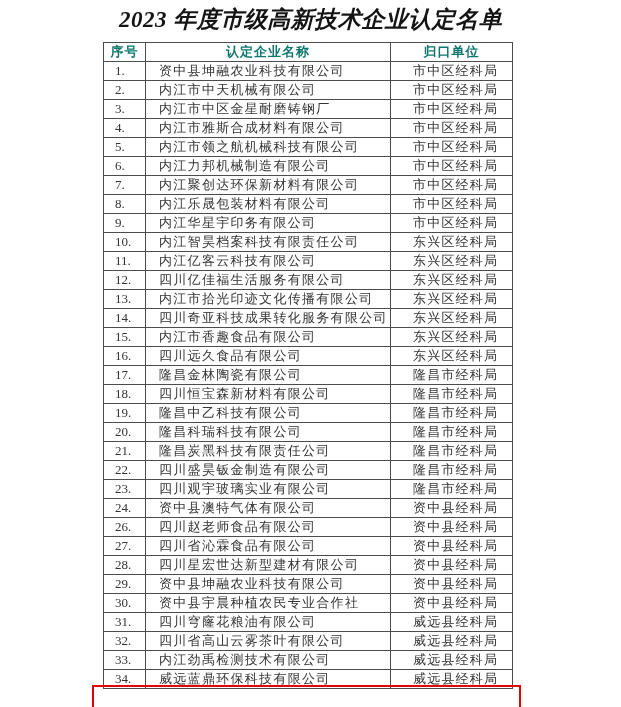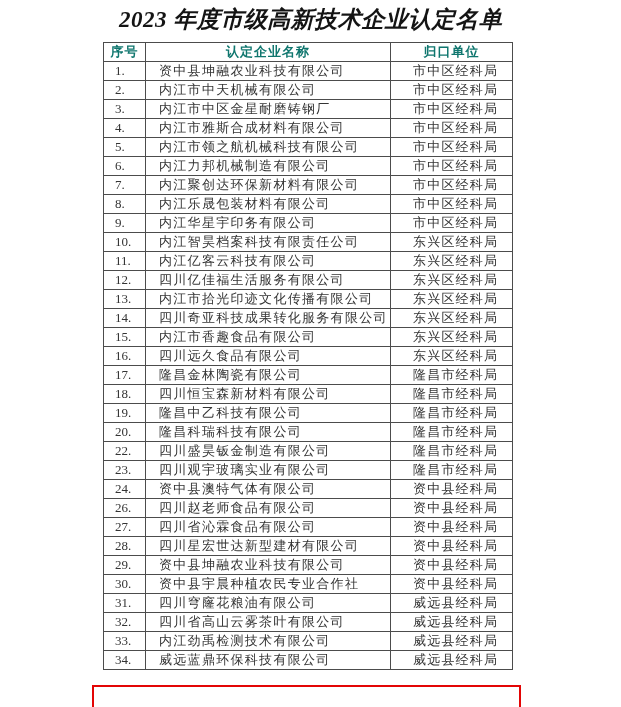--- a/index.html
+++ b/index.html
@@ -170,20 +170,25 @@
         <td class="no">19.</td>
         <td class="name">隆昌中乙科技有限公司</td>
         <td class="unit">隆昌市经科局</td>
       </tr>
       <tr>
         <td class="no">20.</td>
         <td class="name">隆昌科瑞科技有限公司</td>
         <td class="unit">隆昌市经科局</td>
       </tr>
       <tr>
+        <td class="no">21.</td>
+        <td class="name">隆昌炭黑科技有限责任公司</td>
+        <td class="unit">隆昌市经科局</td>
+      </tr>
+      <tr>
         <td class="no">22.</td>
         <td class="name">四川盛昊钣金制造有限公司</td>
         <td class="unit">隆昌市经科局</td>
       </tr>
       <tr>
         <td class="no">23.</td>
         <td class="name">四川观宇玻璃实业有限公司</td>
         <td class="unit">隆昌市经科局</td>
       </tr>
       <tr>

